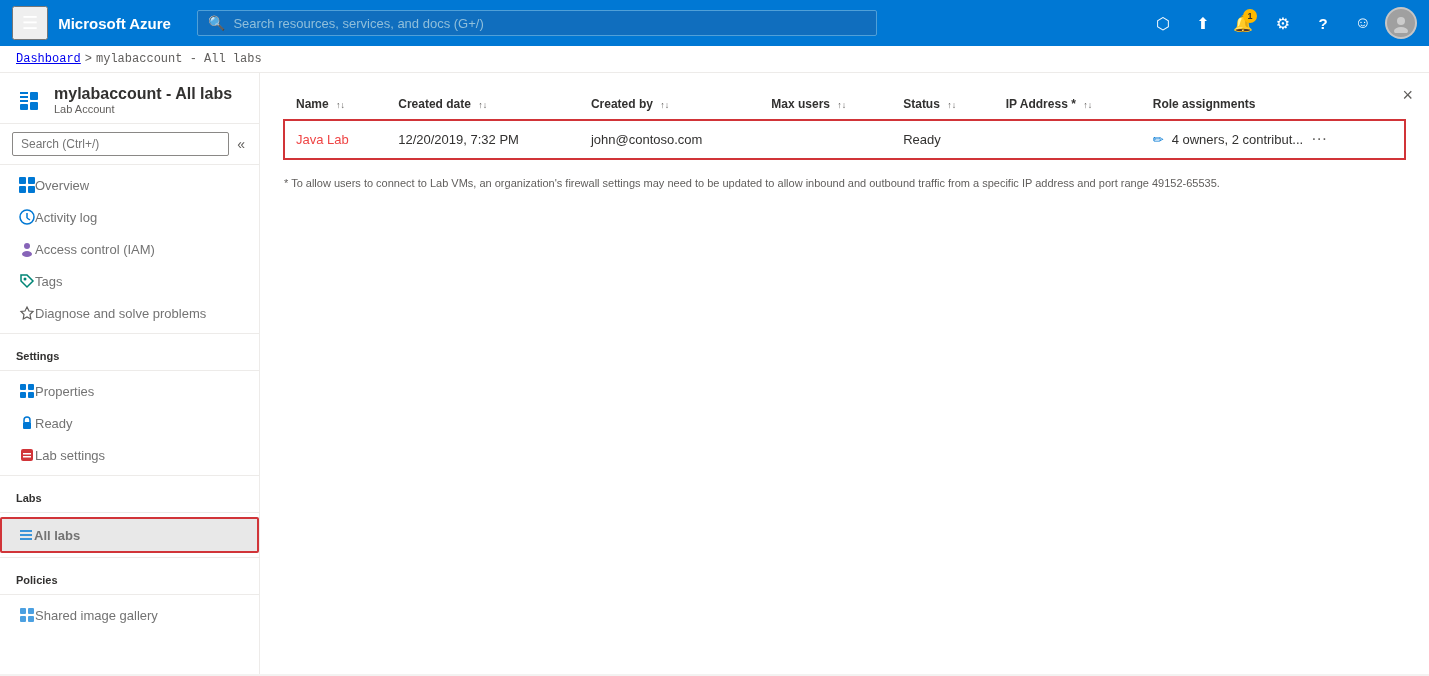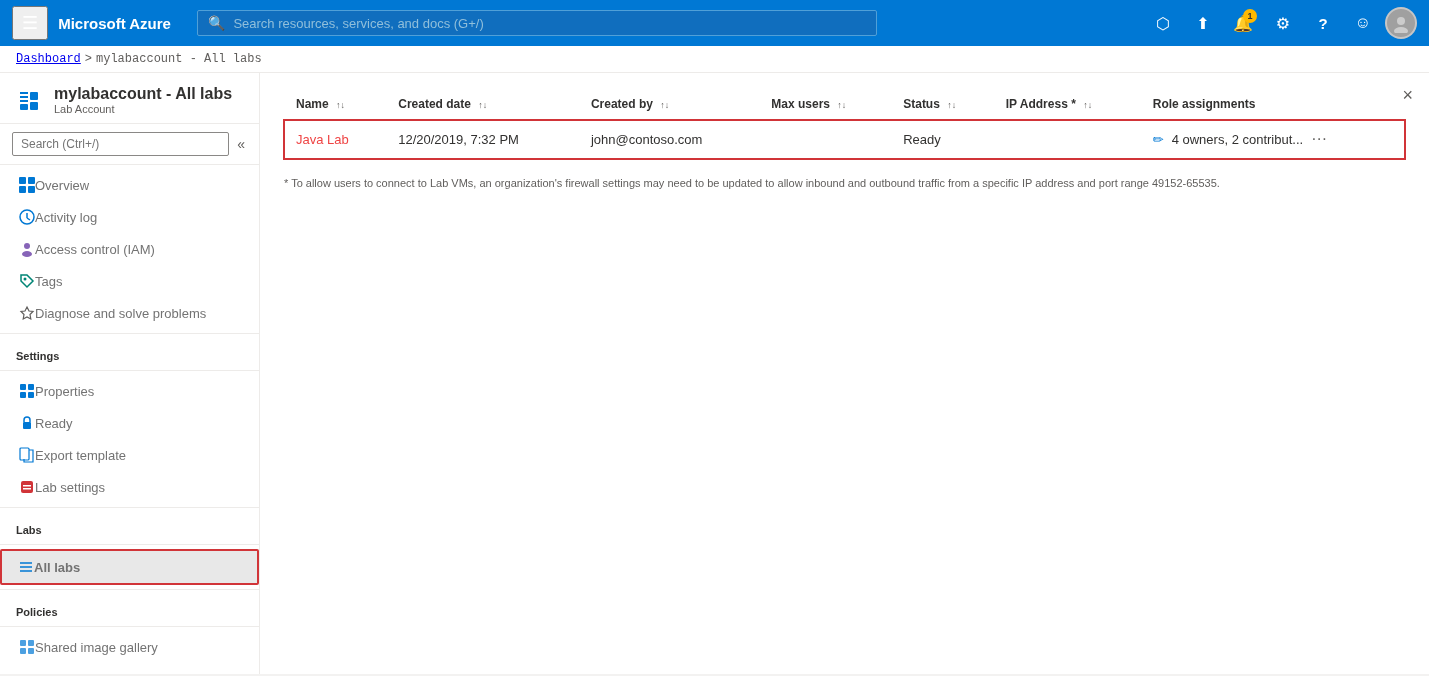--- a/index.html
+++ b/index.html
@@ -380,29 +380,20 @@
         <span>Properties</span>
       </div>
       <div class="nav-item">
         <span class="nav-icon">
           <svg width="16" height="16" viewBox="0 0 16 16">
               <rect x="4" y="7" width="8" height="7" rx="1" fill="#0078d4"></rect>
               <path d="M5 7 V5 a3 3 0 0 1 6 0 V7" fill="none" stroke="#0078d4" stroke-width="1.5"></path>
             </svg>
         </span>
         <span>Ready</span>
-      </div>
-      <div class="nav-item">
-        <span class="nav-icon">
-          <svg width="16" height="16" viewBox="0 0 16 16">
-              <rect x="1" y="1" width="9" height="12" rx="1" fill="none" stroke="#0078d4" stroke-width="1.2"></rect>
-              <path d="M10 3 h4 v12 H5 v-3" fill="none" stroke="#0078d4" stroke-width="1.2"></path>
-            </svg>
-        </span>
-        <span>Export template</span>
       </div>
       <div class="nav-item">
         <span class="nav-icon">
           <svg width="16" height="16" viewBox="0 0 16 16">
               <rect x="2" y="2" width="12" height="12" rx="2" fill="#d13438"></rect>
               <rect x="4" y="6" width="8" height="1.5" fill="white"></rect>
               <rect x="4" y="9" width="8" height="1.5" fill="white"></rect>
             </svg>
         </span>
         <span>Lab settings</span>

